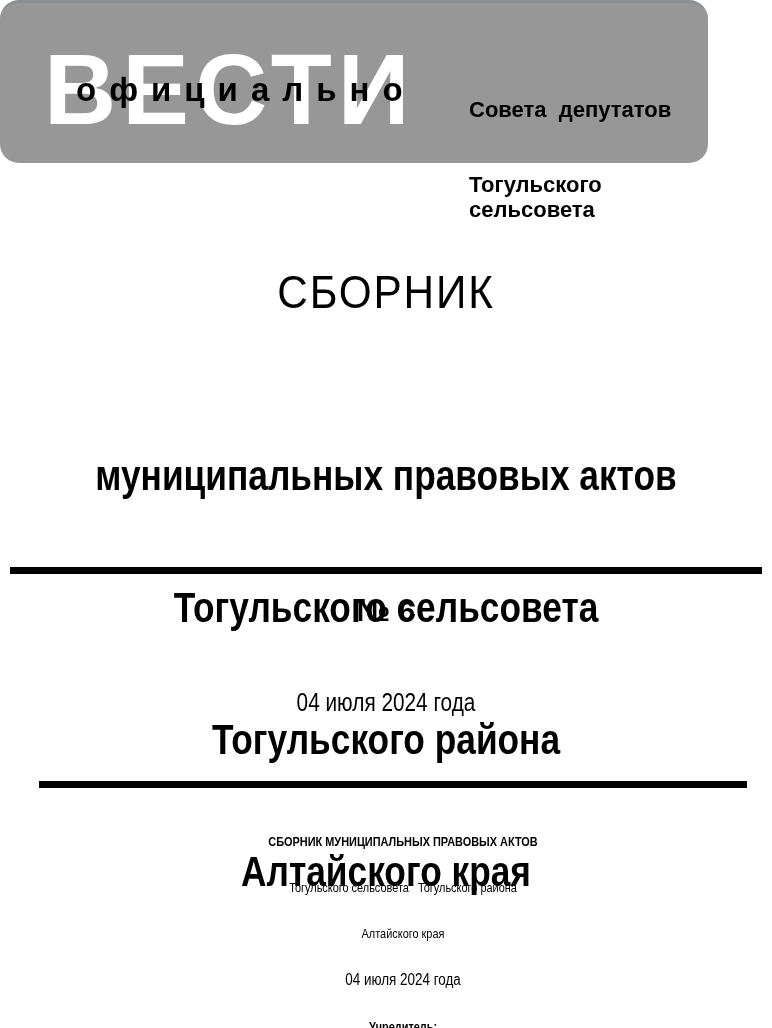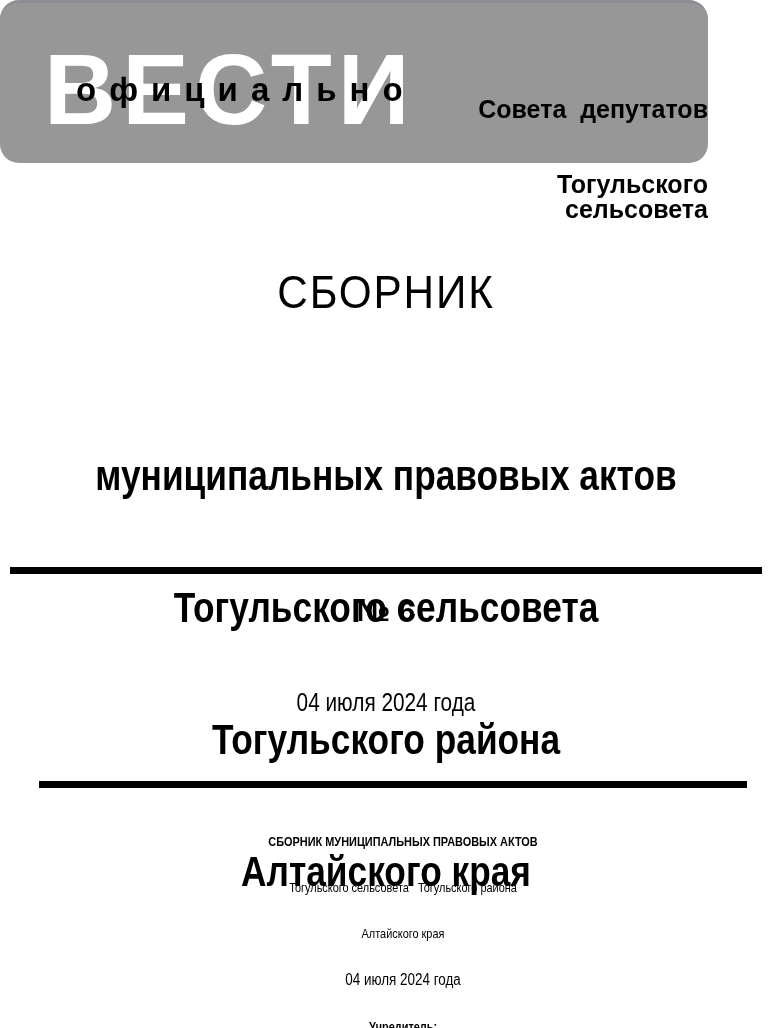--- a/index.html
+++ b/index.html
@@ -24,22 +24,22 @@
     font-size:100px;line-height:1;font-weight:bold;
     letter-spacing:6px;color:#ffffff;white-space:nowrap;
   }
   .official{
     position:absolute;left:76px;top:70px;
     font-size:33px;line-height:1;font-weight:bold;
     letter-spacing:13px;color:#000;white-space:nowrap;
   }
   .org{
     position:absolute;left:469px;top:44px;
-    font-size:25px;line-height:25px;font-weight:bold;
-    color:#000;text-align:right;white-space:pre-wrap;
+    font-size:22px;line-height:25px;font-weight:bold;
+    color:#000;text-align:left;white-space:pre-wrap;
   }
   
   .title{
     position:absolute;top:269px;left:0;width:772px;
     text-align:center;font-size:46px;line-height:1;
     font-weight:normal;letter-spacing:2px;
     transform:scaleX(0.92);
   }
   .subtitle{
     position:absolute;top:366px;left:0;width:772px;

